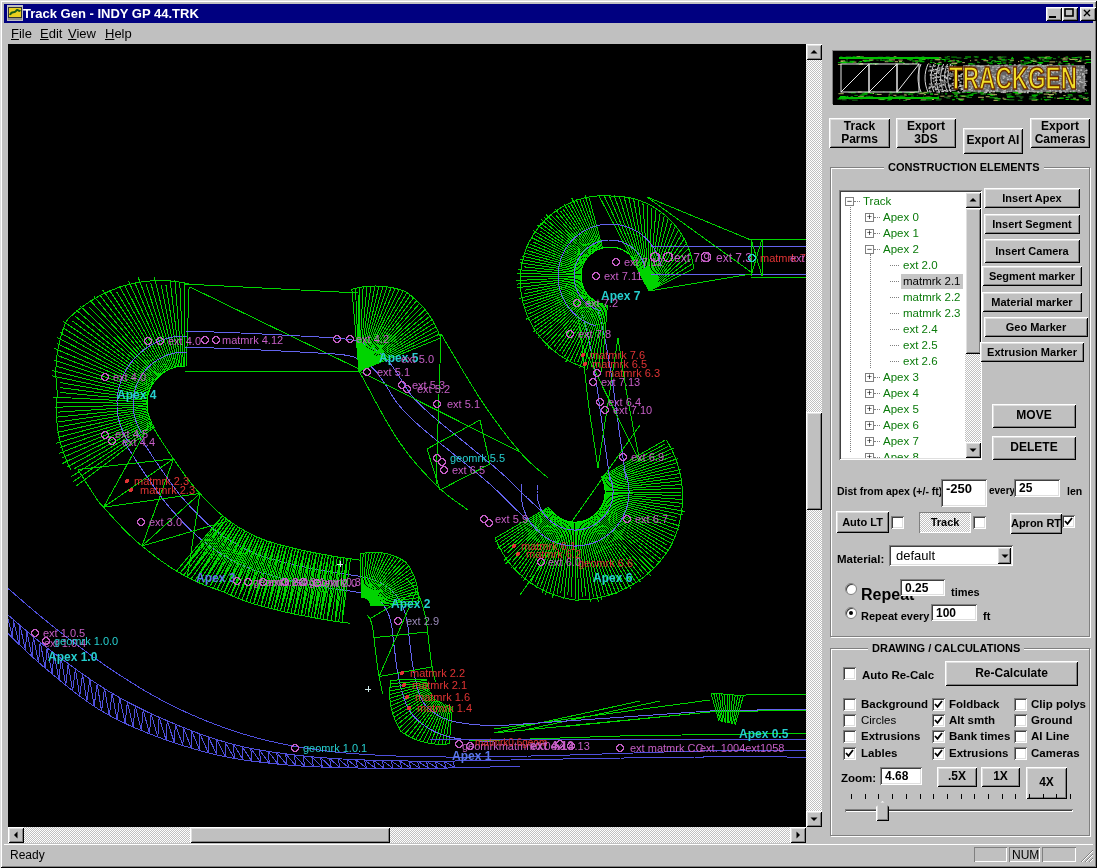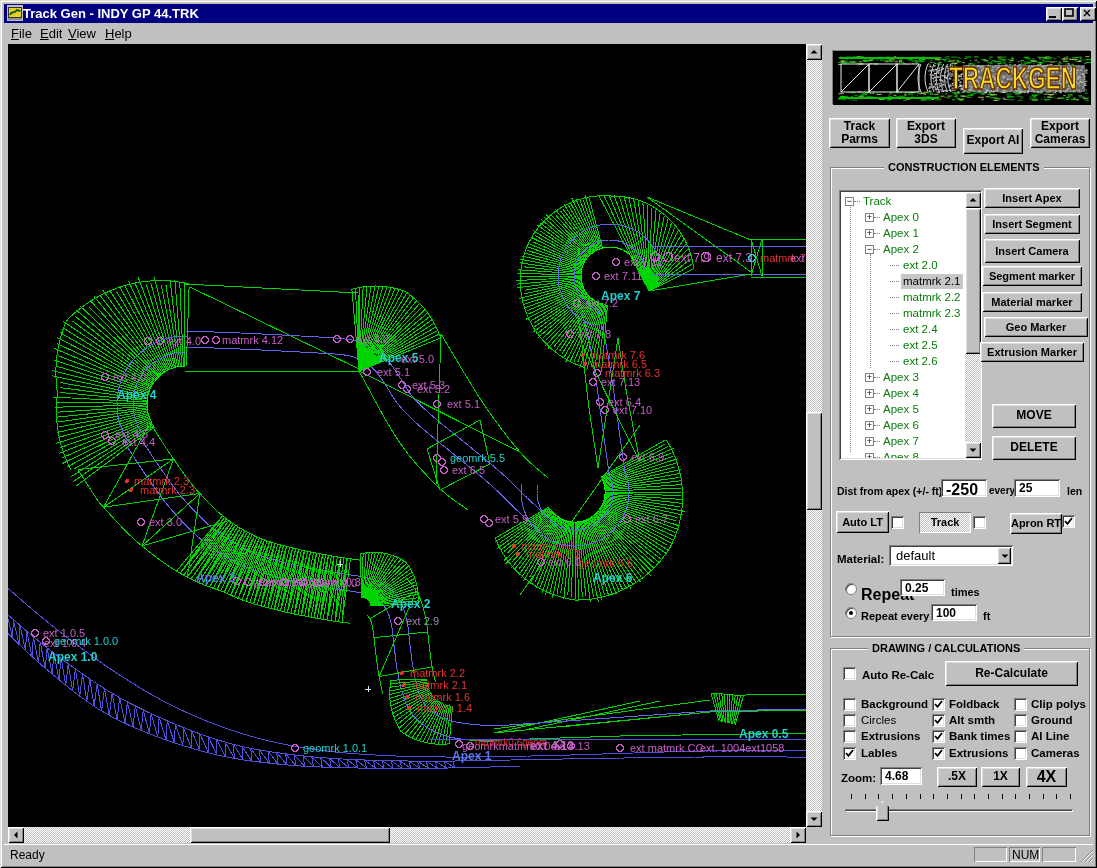--- a/index.html
+++ b/index.html
@@ -2374,21 +2374,21 @@
 <div class="btn" style="left:984px;top:214px;width:96px;height:20px;font-size:11px;">Insert Segment</div>
 <div class="btn" style="left:984px;top:239px;width:96px;height:24px;font-size:11px;">Insert Camera</div>
 <div class="btn" style="left:982px;top:266px;width:100px;height:20px;font-size:11px;">Segment marker</div>
 <div class="btn" style="left:982px;top:292px;width:100px;height:20px;font-size:11px;">Material marker</div>
 <div class="btn" style="left:984px;top:317px;width:104px;height:20px;font-size:11px;">Geo Marker</div>
 <div class="btn" style="left:980px;top:342px;width:104px;height:20px;font-size:11px;">Extrusion Marker</div>
 <div class="btn" style="left:992px;top:404px;width:84px;height:24px;font-size:12px;">MOVE</div>
 <div class="btn" style="left:992px;top:436px;width:84px;height:24px;font-size:12px;">DELETE</div>
 
 <div class="lab" style="left:837px;top:485px;font-size:10.5px;font-weight:bold;color:#000">Dist from apex (+/- ft):</div>
-<div class="field" style="left:941px;top:479px;width:46px;height:18px;font-size:16px">-250</div>
+<div class="field" style="left:941px;top:479px;width:46px;height:28px;font-size:13px">-250</div>
 <div class="lab" style="left:989px;top:485px;font-size:10px;font-weight:bold;color:#000">every</div>
 <div class="field" style="left:1014px;top:479px;width:46px;height:18px;font-size:12px">25</div>
 <div class="lab" style="left:1067px;top:485px;font-size:10.5px;font-weight:bold;color:#000">len</div>
 
 <div class="btn" style="left:836px;top:511px;width:53px;height:22px;font-size:11px;">Auto LT</div>
 <div class="cb" style="left:891px;top:516px"></div>
 <div class="btn" style="left:919px;top:512px;width:52px;height:21px;font-size:11px;background-image:linear-gradient(45deg,#fff 25%,transparent 25%,transparent 75%,#fff 75%),linear-gradient(45deg,#fff 25%,transparent 25%,transparent 75%,#fff 75%);background-size:2px 2px;background-position:0 0,1px 1px;box-shadow:inset 1px 1px 0 #808080,inset -1px -1px 0 #fff;">Track</div>
 <div class="cb" style="left:973px;top:516px"></div>
 <div class="btn" style="left:1010px;top:513px;width:52px;height:21px;font-size:11px;">Apron RT</div>
 <div class="cb" style="left:1062px;top:515px">
@@ -2463,21 +2463,21 @@
       <path d="M1 4 L3.5 6.8 L8 1" fill="none" stroke="#000" stroke-width="1.8"></path>
     </svg>
   </div>
 <div class="lab" style="left:949px;top:747px;font-size:11.5px;font-weight:bold;color:#000">Extrusions</div>
 <div class="cb" style="left:1014px;top:747px"></div>
 <div class="lab" style="left:1031px;top:747px;font-size:11.5px;font-weight:bold;color:#000">Cameras</div>
 <div class="lab" style="left:841px;top:772px;font-size:11.5px;font-weight:bold;color:#000">Zoom:</div>
 <div class="field" style="left:880px;top:767px;width:42px;height:18px;font-size:12px">4.68</div>
 <div class="btn" style="left:937px;top:767px;width:40px;height:20px;font-size:12px;">.5X</div>
 <div class="btn" style="left:981px;top:767px;width:39px;height:20px;font-size:12px;">1X</div>
-<div class="btn" style="left:1026px;top:767px;width:41px;height:20px;font-size:16px;">4X</div>
+<div class="btn" style="left:1026px;top:767px;width:41px;height:32px;font-size:12px;">4X</div>
 <div style="position:absolute;left:851px;top:794px;width:1px;height:5px;background:#000"></div>
 <div style="position:absolute;left:865px;top:794px;width:1px;height:5px;background:#000"></div>
 <div style="position:absolute;left:878px;top:794px;width:1px;height:5px;background:#000"></div>
 <div style="position:absolute;left:892px;top:794px;width:1px;height:5px;background:#000"></div>
 <div style="position:absolute;left:906px;top:794px;width:1px;height:5px;background:#000"></div>
 <div style="position:absolute;left:920px;top:794px;width:1px;height:5px;background:#000"></div>
 <div style="position:absolute;left:933px;top:794px;width:1px;height:5px;background:#000"></div>
 <div style="position:absolute;left:947px;top:794px;width:1px;height:5px;background:#000"></div>
 <div style="position:absolute;left:961px;top:794px;width:1px;height:5px;background:#000"></div>
 <div style="position:absolute;left:974px;top:794px;width:1px;height:5px;background:#000"></div>

